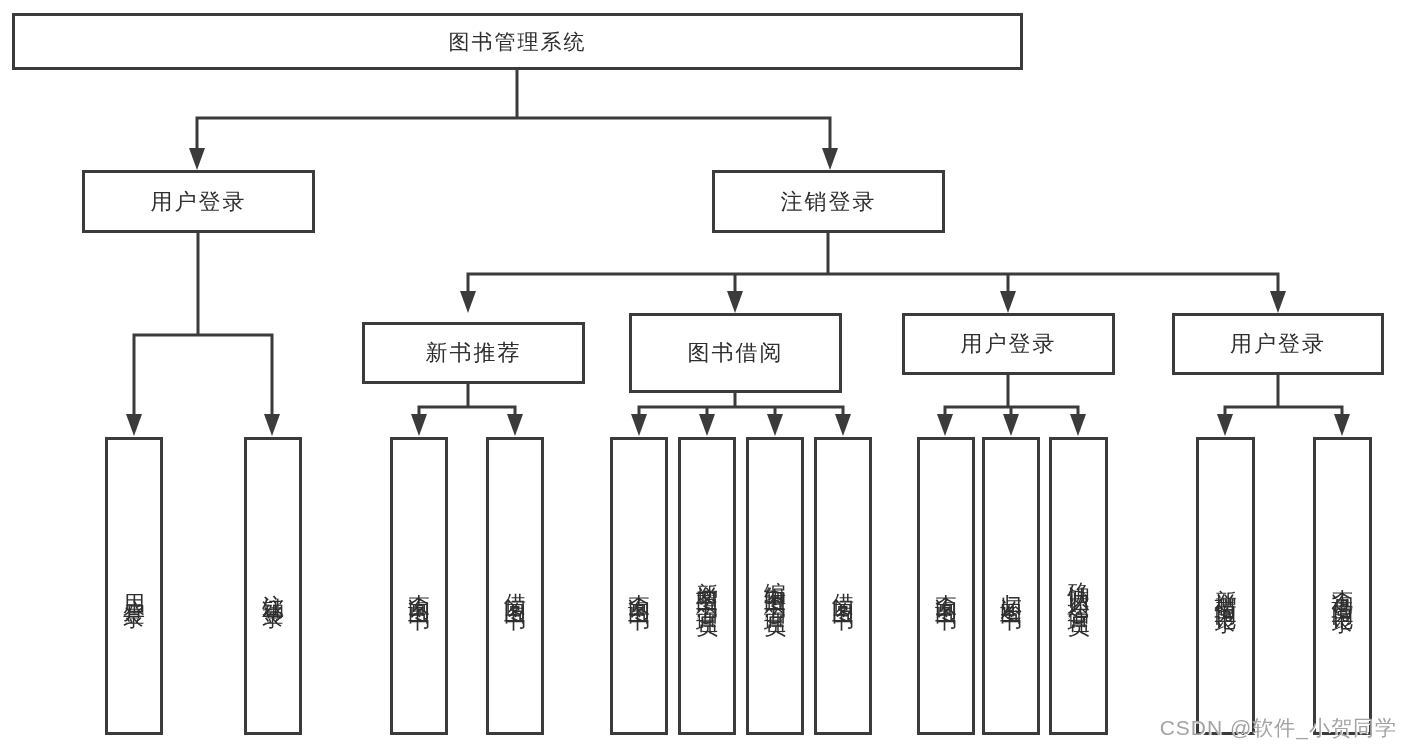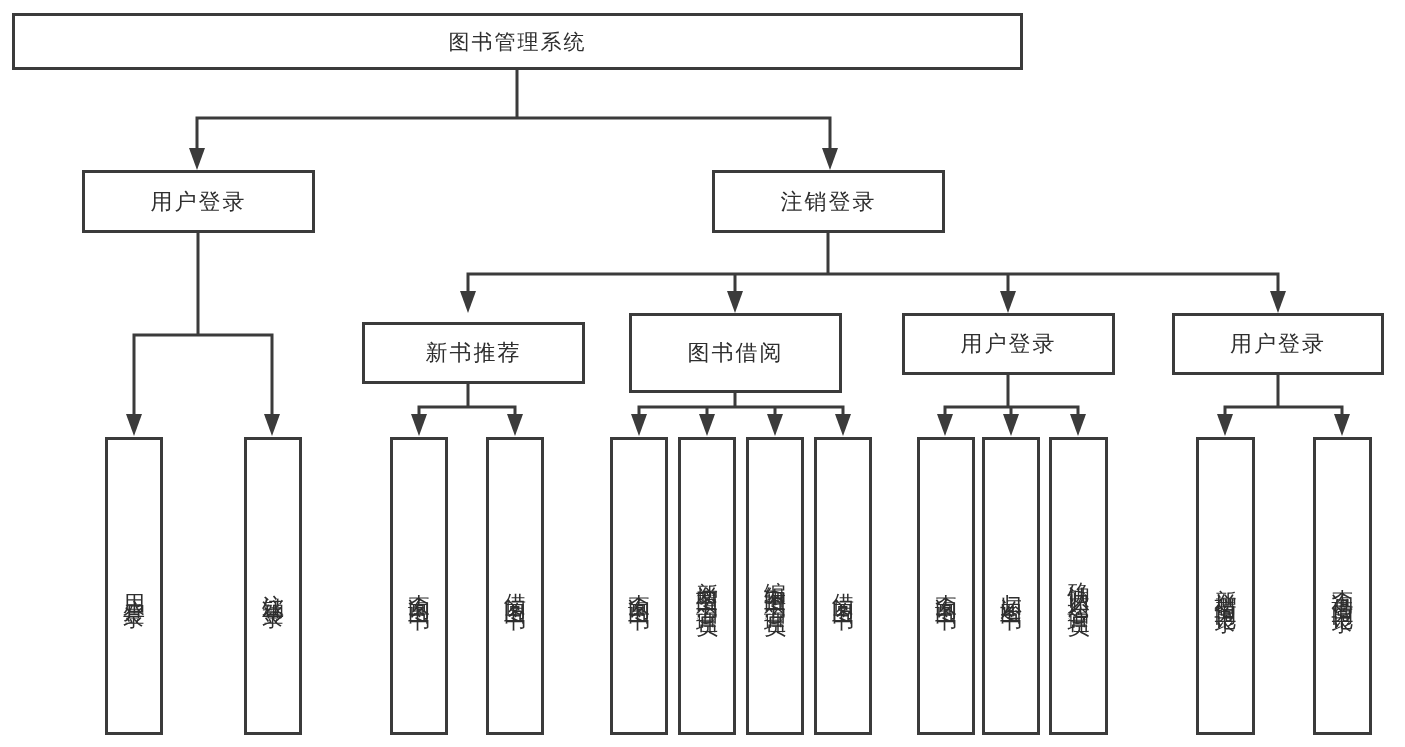--- a/index.html
+++ b/index.html
@@ -128,14 +128,15 @@
     <span class="lbl">确认归还（管理员）</span>
   </div>
 
   <div class="node v" style="left:1196px;top:437px;width:59px;height:298px;">
     <span class="lbl">新增借阅记录</span>
   </div>
   <div class="node v" style="left:1313px;top:437px;width:59px;height:298px;">
     <span class="lbl">查询借阅记录</span>
   </div>
 
+  <div class="watermark">CSDN @软件_小贺同学</div>
 
 </div>
 
 </body></html>

